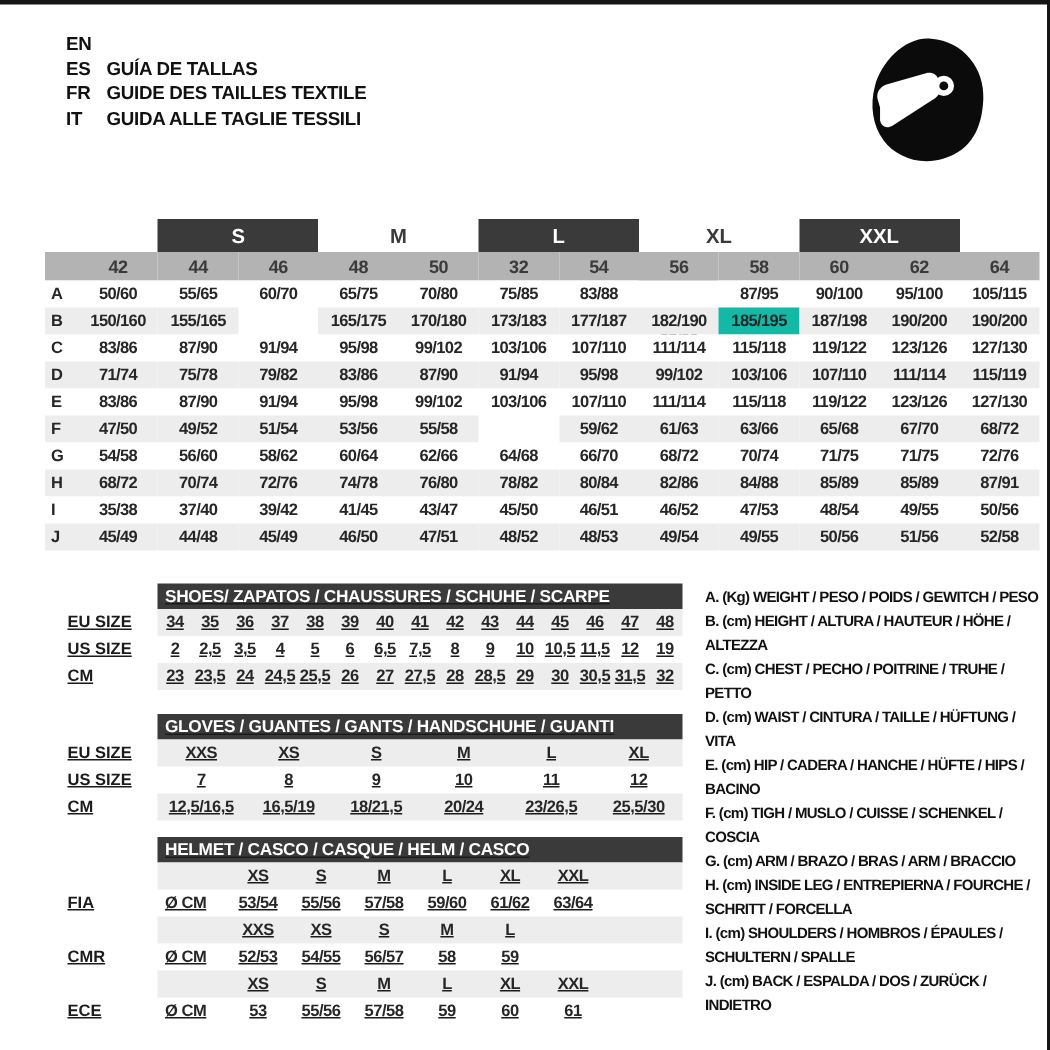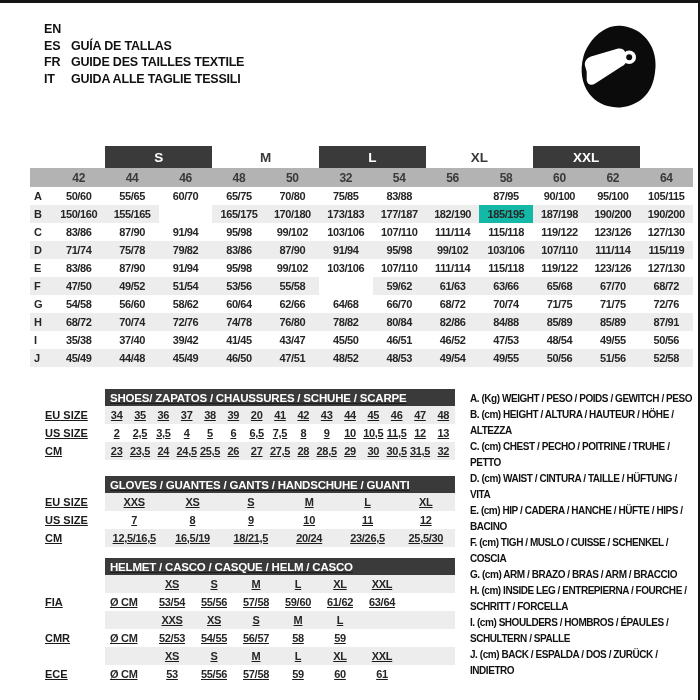--- a/index.html
+++ b/index.html
@@ -241,21 +241,21 @@
     <div id="shoes-body">
         <div class="lt-row">
           <div class="lt-label">EU SIZE</div>
           <div class="lt-content striped" style="grid-template-columns: repeat(15, 1fr);">
             <div class="lt-cell">34</div>
             <div class="lt-cell">35</div>
             <div class="lt-cell">36</div>
             <div class="lt-cell">37</div>
             <div class="lt-cell">38</div>
             <div class="lt-cell">39</div>
-            <div class="lt-cell">20</div>
+            <div class="lt-cell">40</div>
             <div class="lt-cell">41</div>
             <div class="lt-cell">42</div>
             <div class="lt-cell">43</div>
             <div class="lt-cell">44</div>
             <div class="lt-cell">45</div>
             <div class="lt-cell">46</div>
             <div class="lt-cell">47</div>
             <div class="lt-cell">48</div>
           </div>
         </div>
@@ -269,21 +269,21 @@
             <div class="lt-cell">5</div>
             <div class="lt-cell">6</div>
             <div class="lt-cell">6,5</div>
             <div class="lt-cell">7,5</div>
             <div class="lt-cell">8</div>
             <div class="lt-cell">9</div>
             <div class="lt-cell">10</div>
             <div class="lt-cell">10,5</div>
             <div class="lt-cell">11,5</div>
             <div class="lt-cell">12</div>
-            <div class="lt-cell">13</div>
+            <div class="lt-cell">19</div>
           </div>
         </div>
         <div class="lt-row">
           <div class="lt-label">CM</div>
           <div class="lt-content striped" style="grid-template-columns: repeat(15, 1fr);">
             <div class="lt-cell">23</div>
             <div class="lt-cell">23,5</div>
             <div class="lt-cell">24</div>
             <div class="lt-cell">24,5</div>
             <div class="lt-cell">25,5</div>

